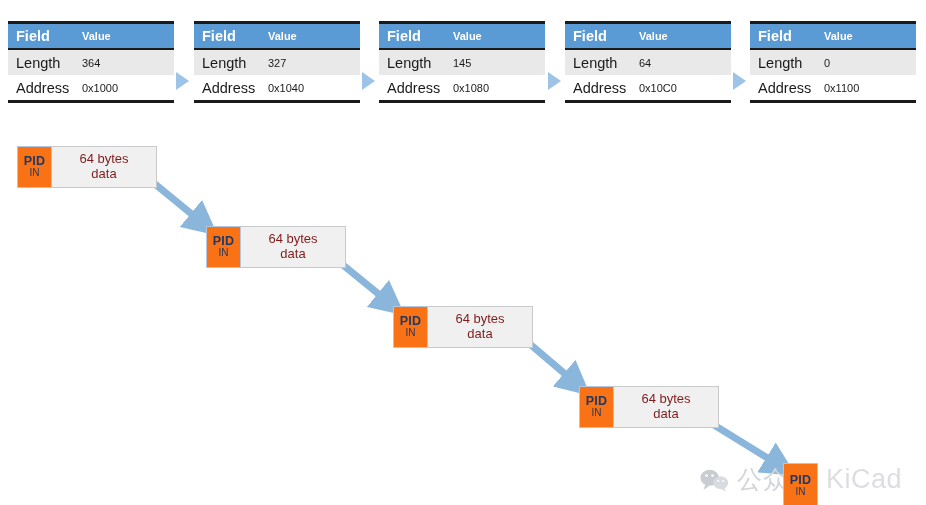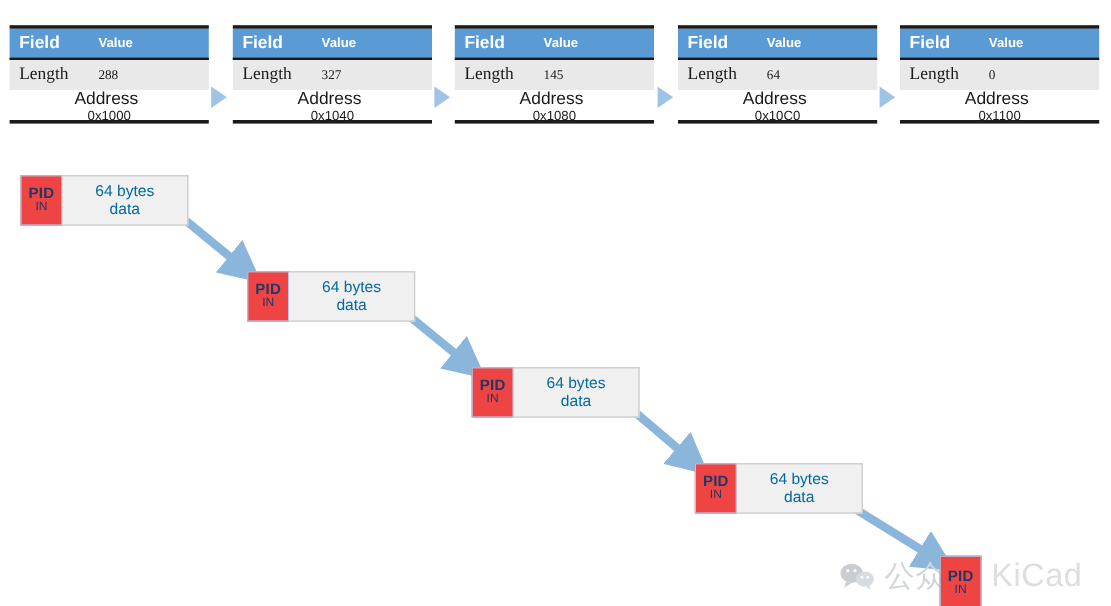--- a/index.html
+++ b/index.html
@@ -28,22 +28,22 @@
     box-sizing:border-box;
   }
   .desc-row.head{
     background:#5B9BD5;
     color:#ffffff;
     font-weight:bold;
     font-size:14.5px;
     height:26px;
     border-bottom:2px solid #1a1a1a;
   }
-  .desc-row.alt{ background:#E9E9E9;font-family:Liberation Serif, serif; }
-  .desc-row.plain{ background:#ffffff;flex-direction:column; }
+  .desc-row.alt{ background:#E9E9E9; }
+  .desc-row.plain{ background:#ffffff; }
   .c-field{
     width:74px;
     padding-left:8px;
     box-sizing:border-box;
     font-size:14.5px;
     color:#1a1a1a;
     white-space:nowrap;
   }
   .c-value{
     flex:1;
@@ -65,21 +65,21 @@
 
   
   .packet{
     position:absolute;
     display:flex;
     align-items:stretch;
     height:42px;
   }
   .pid-cell{
     width:35px;
-    background:#ef4444;
+    background:#f97316;
     border:1px solid #B4C6E0;
     box-sizing:border-box;
     display:flex;
     flex-direction:column;
     align-items:center;
     justify-content:center;
     line-height:1.08;
   }
   .pid-top{
     font-size:12.5px;
@@ -93,21 +93,21 @@
   }
   .data-cell{
     background:#F0F0F0;
     border:1px solid #C9C9C9;
     border-left:none;
     box-sizing:border-box;
     display:flex;
     align-items:center;
     justify-content:center;
     font-size:13px;
-    color:#0369a1;
+    color:#7f1d1d;
     padding:0 19px;
     text-align:center;
     line-height:1.12;
     white-space:pre-line;
   }
 
   
   .arrow-layer{
     position:absolute;left:0;top:0;width:926px;height:505px;
     pointer-events:none;
@@ -145,21 +145,21 @@
 
 <div class="canvas">
 
   <div class="desc-table" style="left:8px;top:9px;">
     <div class="desc-row head">
       <span class="c-field">Field</span>
       <span class="c-value">Value</span>
     </div>
     <div class="desc-row alt">
       <span class="c-field">Length</span>
-      <span class="c-value">288</span>
+      <span class="c-value">364</span>
     </div>
     <div class="desc-row plain">
       <span class="c-field">Address</span>
       <span class="c-value">0x1000</span>
     </div>
   </div>
 
   <div class="desc-table" style="left:194px;top:9px;">
     <div class="desc-row head">
       <span class="c-field">Field</span>

